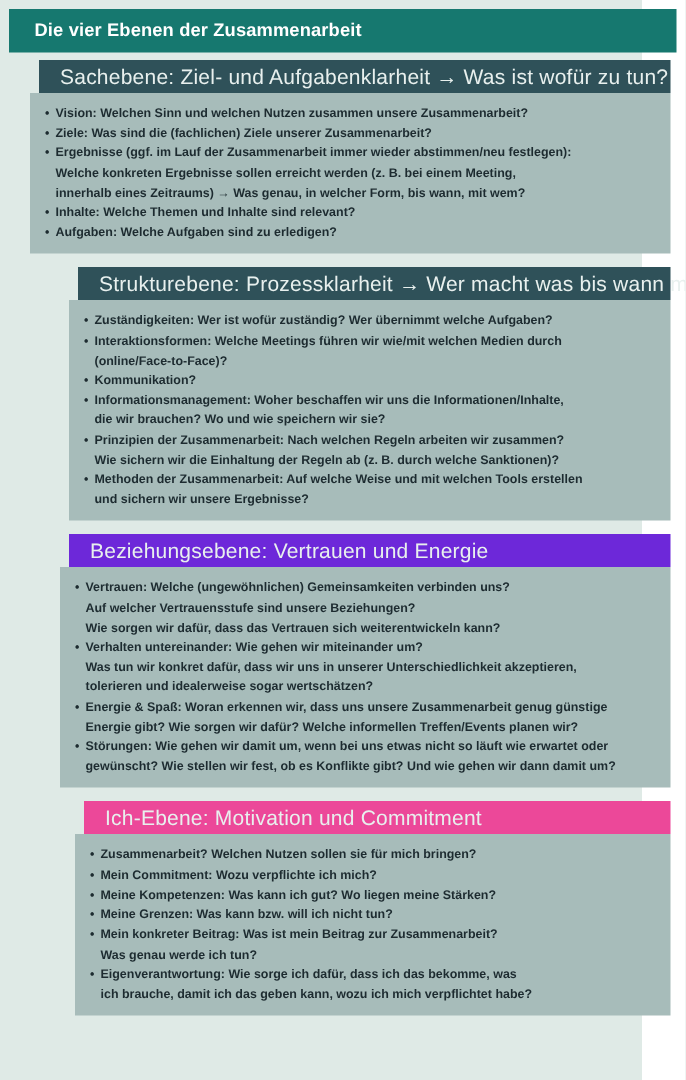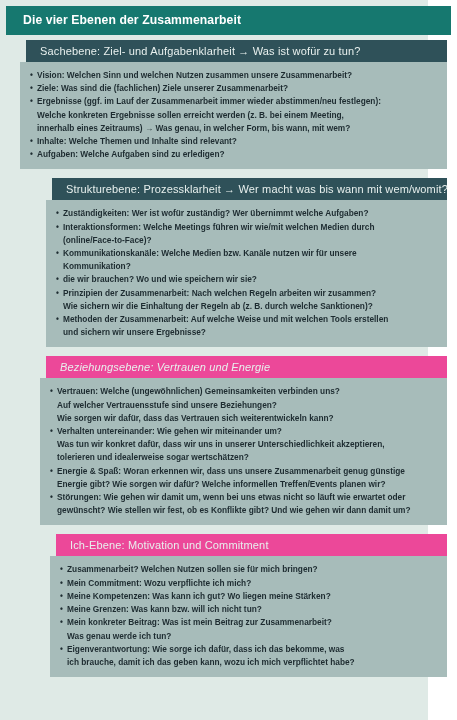--- a/index.html
+++ b/index.html
@@ -59,21 +59,21 @@
 
   .level-header {
     background: #2f5159;
     height: 22px;
     display: flex;
     align-items: center;
     box-sizing: border-box;
   }
   .level-header-text {
     color: #e8f0ee;
-    font-size: 11px;
+    font-size: 14px;
     font-weight: normal;
     letter-spacing: 0.15px;
     padding-left: 14px;
     line-height: 1;
     white-space: nowrap;
   }
 
   .level-body {
     background: #a7bcba;
     box-sizing: border-box;
@@ -184,48 +184,48 @@
           <div class="bullet-item" style="color: rgb(29, 43, 48);">
             <span class="bullet-dot">•</span>
             <span class="bullet-lines">
               <span class="bullet-line">Interaktionsformen: Welche Meetings führen wir wie/mit welchen Medien durch</span>
               <span class="bullet-line">(online/Face-to-Face)?</span>
             </span>
           </div>
           <div class="bullet-item" style="color: rgb(29, 43, 48);">
             <span class="bullet-dot">•</span>
             <span class="bullet-lines">
-              <span class="bullet-line">Kommunikationskanäle: Welche Medien bzw. Kanäle nutzen wir für unsere</span>
               <span class="bullet-line">Kommunikation?</span>
             </span>
           </div>
           <div class="bullet-item" style="color: rgb(29, 43, 48);">
             <span class="bullet-dot">•</span>
             <span class="bullet-lines">
+              <span class="bullet-line">Informationsmanagement: Woher beschaffen wir uns die Informationen/Inhalte,</span>
               <span class="bullet-line">die wir brauchen? Wo und wie speichern wir sie?</span>
             </span>
           </div>
           <div class="bullet-item" style="color: rgb(29, 43, 48);">
             <span class="bullet-dot">•</span>
             <span class="bullet-lines">
               <span class="bullet-line">Prinzipien der Zusammenarbeit: Nach welchen Regeln arbeiten wir zusammen?</span>
               <span class="bullet-line">Wie sichern wir die Einhaltung der Regeln ab (z. B. durch welche Sanktionen)?</span>
             </span>
           </div>
           <div class="bullet-item" style="color: rgb(29, 43, 48);">
             <span class="bullet-dot">•</span>
             <span class="bullet-lines">
               <span class="bullet-line">Methoden der Zusammenarbeit: Auf welche Weise und mit welchen Tools erstellen</span>
               <span class="bullet-line">und sichern wir unsere Ergebnisse?</span>
             </span>
           </div>
         </div>
       </div>
       <div class="level level-3">
-        <div class="level-header" style="background: #ec4899; font-style: italic;">
+        <div class="level-header" style="background: #6d28d9;">
           <span class="level-header-text" style="color: rgb(232, 240, 238);">Beziehungsebene: Vertrauen und Energie</span>
         </div>
         <div class="level-body" style="background: rgb(167, 188, 186);">
           <div class="bullet-item" style="color: rgb(29, 43, 48);">
             <span class="bullet-dot">•</span>
             <span class="bullet-lines">
               <span class="bullet-line">Vertrauen: Welche (ungewöhnlichen) Gemeinsamkeiten verbinden uns?</span>
               <span class="bullet-line">Auf welcher Vertrauensstufe sind unsere Beziehungen?</span>
               <span class="bullet-line">Wie sorgen wir dafür, dass das Vertrauen sich weiterentwickeln kann?</span>
             </span>

